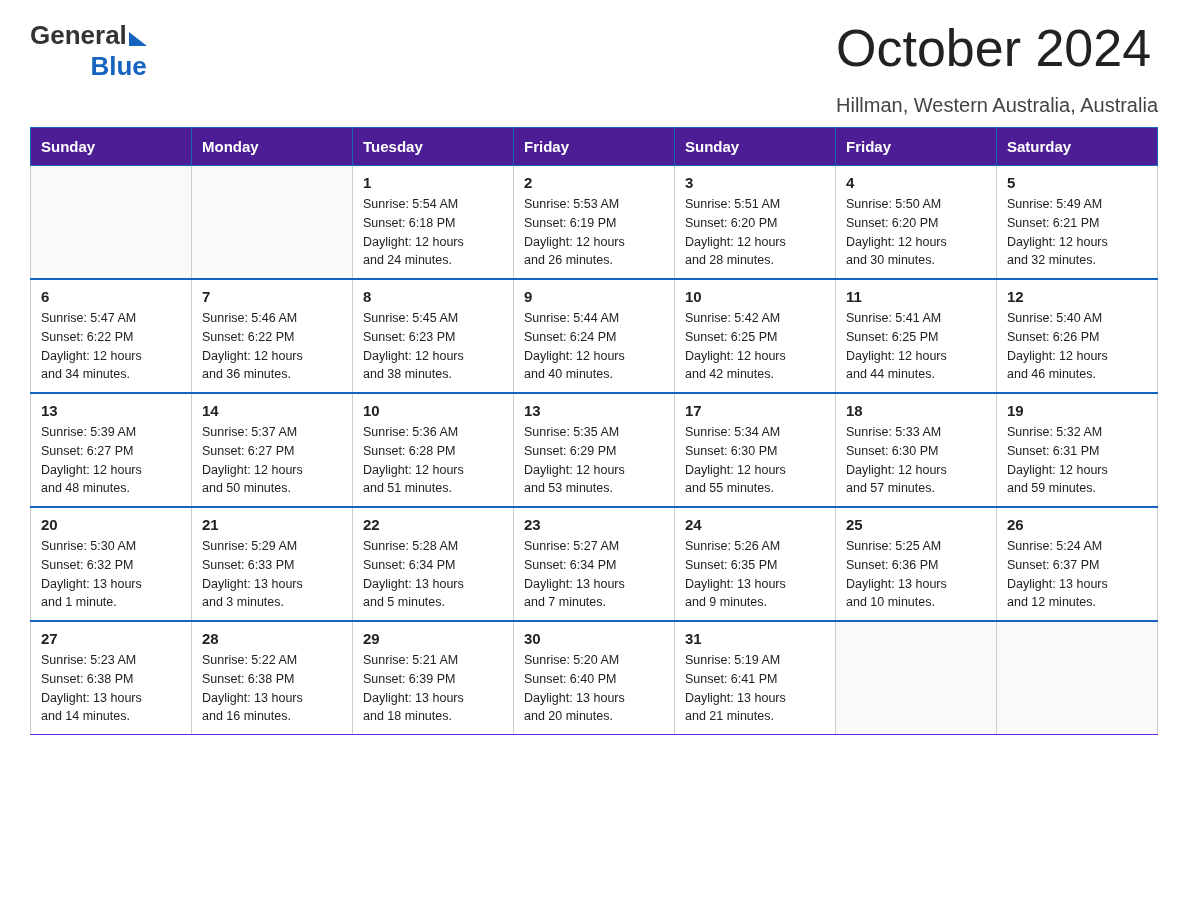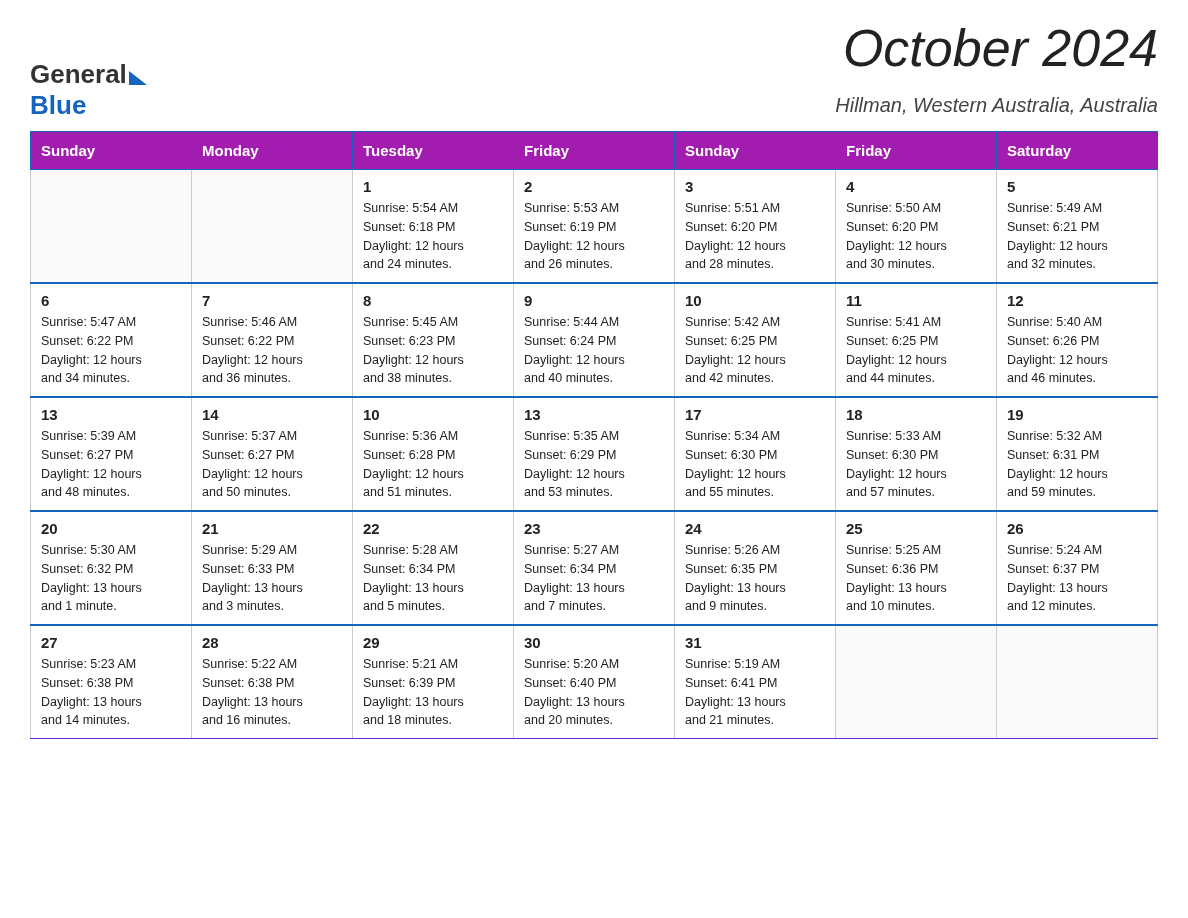--- a/index.html
+++ b/index.html
@@ -10,42 +10,40 @@
       min-height: 918px;
       padding: 20px 30px;
     }
     .header-area {
       display: flex;
       justify-content: space-between;
       align-items: flex-start;
       margin-bottom: 10px;
     }
     .title-area {
-      text-align: right;
-      font-style: italic;
     }
     .month-title {
       font-size: 52px;
       font-weight: 300;
       color: #222;
       line-height: 1.1;
     }
     .location-title {
       font-size: 20px;
       color: #444;
       font-weight: normal;
       margin-top: 17px;
     }
     .calendar {
       width: 100%;
       border-collapse: collapse;
       margin-top: 8px;
     }
     .calendar th {
-      background-color: #a21caf;
+      background-color: #4c1d95;
       color: #fff;
       font-size: 15px;
       font-weight: bold;
       padding: 10px 10px;
       text-align: left;
       border: 1px solid #1565c0;
     }
     .calendar td {
       border: 1px solid #ccc;
       vertical-align: top;
@@ -72,22 +70,21 @@
     }
     .calendar tr td {
       border-bottom: 2px solid #1565c0;
     }
     .calendar tr:last-child td {
       border-bottom: 1px solid #6d28d9;
     }
     .logo-wrapper {
       display: flex;
       flex-direction: column;
-      align-items: flex-start;
-      margin-top: 39px;
+      align-items: flex-end;
     }
     .logo-top-row {
       display: flex;
       align-items: center;
     }
     .logo-general {
       font-size: 26px;
       font-weight: bold;
       color: #333;
     }

